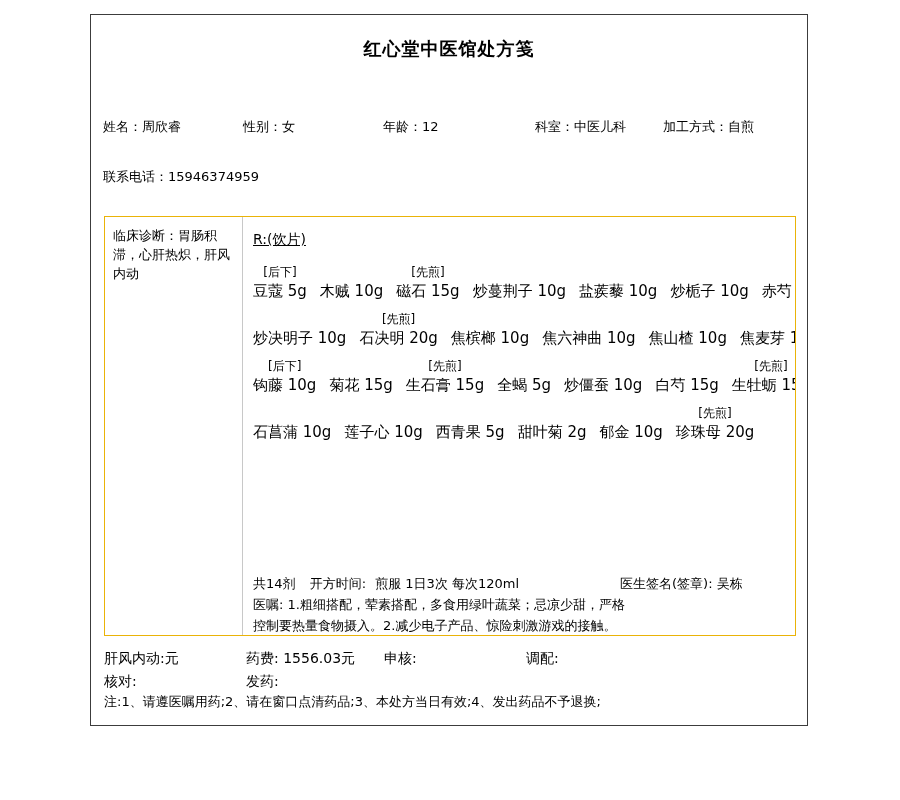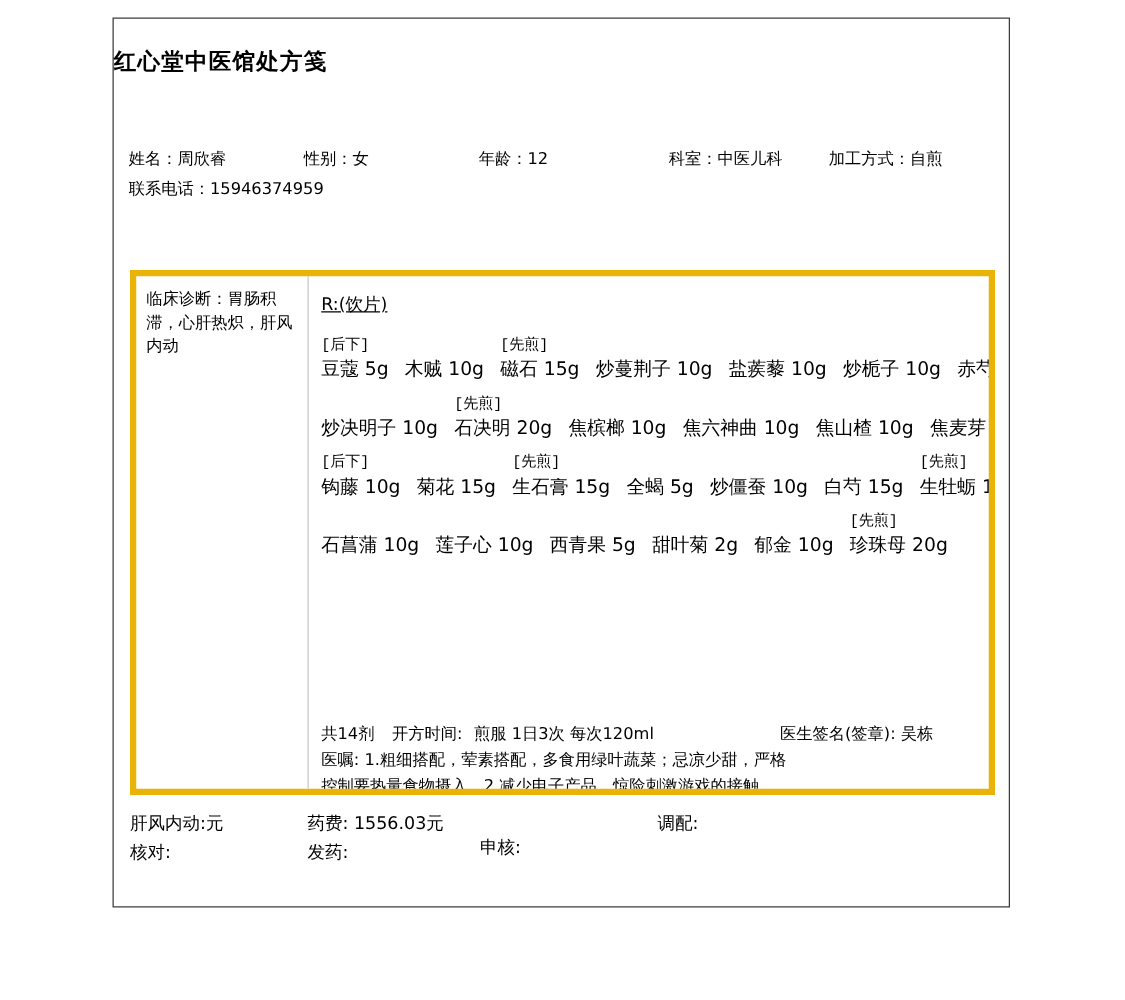--- a/index.html
+++ b/index.html
@@ -1,31 +1,31 @@
 <!DOCTYPE html>
 <html><head>
 <meta charset="utf-8">
 <style>
   * { margin:0; padding:0; box-sizing:border-box; }
   html,body { width:900px; height:800px; background:#ffffff; color:#000;
               font-family:"DejaVu Sans","Liberation Sans",sans-serif; }
   .sheet { position:absolute; left:90px; top:14px; width:718px; height:712px;
            border:1px solid #3c3c3c; background:#fff; }
-  .doc-title { position:absolute; top:22px; left:0; width:100%; text-align:left;
+  .doc-title { position:absolute; top:22px; left:0; width:100%; text-align:center;
                font-size:18px; font-weight:bold; letter-spacing:1px; }
   .info-item { position:absolute; font-size:13px; white-space:nowrap; }
   .main-box { position:absolute; left:13px; top:201px; width:692px; height:420px;
-              border:5px solid #eab308; display:flex; background:#fff; }
+              border:1px solid #eab308; display:flex; background:#fff; }
   .diag-cell { width:138px; border-right:1px solid #c8c8c8; padding:9px 8px; }
   .diag-text { width:119px; font-size:13px; line-height:19px; word-break:break-word; }
   .rx-cell { flex:1; position:relative; padding:14px 0 0 10px; overflow:hidden; }
   .rx-header { font-size:14px; margin-bottom:15px;text-decoration:underline; }
   .herb-line { margin-top:9px; white-space:nowrap; }
   .herb { display:inline-block; vertical-align:bottom; margin-right:13px; }
-  .herb .tag { height:17px; font-size:12px; line-height:16px; white-space:nowrap;font-family:Liberation Mono, monospace; }
+  .herb .tag { height:17px; font-size:12px; line-height:16px; text-align:center; white-space:nowrap; }
   .herb .txt { font-size:15px; line-height:21px; white-space:nowrap; }
   .usage { position:absolute; left:10px; top:356px; width:540px;
            font-size:13px; line-height:21px; }
   .usage-line1 { position:relative; white-space:nowrap; }
   .sig { position:absolute; left:367px; top:0; white-space:nowrap; }
   .advice { width:375px; word-break:break-all; }
   .footer-item { position:absolute; font-size:14px; white-space:nowrap; }
   .note-line { position:absolute; left:13px; top:678px; font-size:13px; white-space:nowrap; }
   .lbl, .val { display:inline; }
 </style>
@@ -35,21 +35,21 @@
 <div class="sheet">
 
   <div class="doc-title">红心堂中医馆处方笺</div>
 
   <span class="info-item" style="left:12px;top:103px"><span class="lbl">姓名：</span><span class="val">周欣睿</span></span>
   <span class="info-item" style="left:152px;top:103px"><span class="lbl">性别：</span><span class="val">女</span></span>
   <span class="info-item" style="left:292px;top:103px"><span class="lbl">年龄：</span><span class="val">12</span></span>
   <span class="info-item" style="left:444px;top:103px"><span class="lbl">科室：</span><span class="val">中医儿科</span></span>
   <span class="info-item" style="left:572px;top:103px"><span class="lbl">加工方式：</span><span class="val">自煎</span></span>
 
-  <span class="info-item" style="left:12px;top:127px"><span class="lbl">联系电话：</span><span class="val">15946374959</span></span>
+  <span class="info-item" style="left:12px;top:153px"><span class="lbl">联系电话：</span><span class="val">15946374959</span></span>
 
   <div class="main-box">
     <div class="diag-cell">
       <div class="diag-text">临床诊断：胃肠积滞，心肝热炽，肝风内动</div>
     </div>
     <div class="rx-cell">
       <div class="rx-header">R:(饮片)</div>
       <div>
           <div class="herb-line"><span class="herb"><div class="tag">[后下]</div><div class="txt">豆蔻 5g</div></span><span class="herb"><div class="tag">&nbsp;</div><div class="txt">木贼 10g</div></span><span class="herb"><div class="tag">[先煎]</div><div class="txt">磁石 15g</div></span><span class="herb"><div class="tag">&nbsp;</div><div class="txt">炒蔓荆子 10g</div></span><span class="herb"><div class="tag">&nbsp;</div><div class="txt">盐蒺藜 10g</div></span><span class="herb"><div class="tag">&nbsp;</div><div class="txt">炒栀子 10g</div></span><span class="herb"><div class="tag">&nbsp;</div><div class="txt">赤芍 10g</div></span></div>
           <div class="herb-line"><span class="herb"><div class="tag">&nbsp;</div><div class="txt">炒决明子 10g</div></span><span class="herb"><div class="tag">[先煎]</div><div class="txt">石决明 20g</div></span><span class="herb"><div class="tag">&nbsp;</div><div class="txt">焦槟榔 10g</div></span><span class="herb"><div class="tag">&nbsp;</div><div class="txt">焦六神曲 10g</div></span><span class="herb"><div class="tag">&nbsp;</div><div class="txt">焦山楂 10g</div></span><span class="herb"><div class="tag">&nbsp;</div><div class="txt">焦麦芽 10g</div></span></div>
@@ -63,19 +63,20 @@
           <span style="margin-left:5px">煎服 1日3次 每次120ml</span>
           <span class="sig"><span>医生签名(签章):</span> <span>吴栋</span></span>
         </div>
         <div class="advice">医嘱: 1.粗细搭配，荤素搭配，多食用绿叶蔬菜；忌凉少甜，严格控制要热量食物摄入。2.减少电子产品、惊险刺激游戏的接触。</div>
       </div>
     </div>
   </div>
 
   <span class="footer-item" style="left:13px;top:635px"><span>肝风内动:</span><span>元</span></span>
   <span class="footer-item" style="left:155px;top:635px"><span>药费:</span> <span>1556.03元</span></span>
-  <span class="footer-item" style="left:293px;top:654px"><span>申核:</span><span></span></span>
+  <span class="footer-item" style="left:293px;top:635px"><span>申核:</span><span></span></span>
   <span class="footer-item" style="left:435px;top:635px"><span>调配:</span><span></span></span>
 
   <span class="footer-item" style="left:13px;top:658px"><span>核对:</span><span></span></span>
   <span class="footer-item" style="left:155px;top:658px"><span>发药:</span><span></span></span>
 
+  <div class="note-line">注:1、请遵医嘱用药;2、请在窗口点清药品;3、本处方当日有效;4、发出药品不予退换;</div>
 </div>
 
 </body></html>

